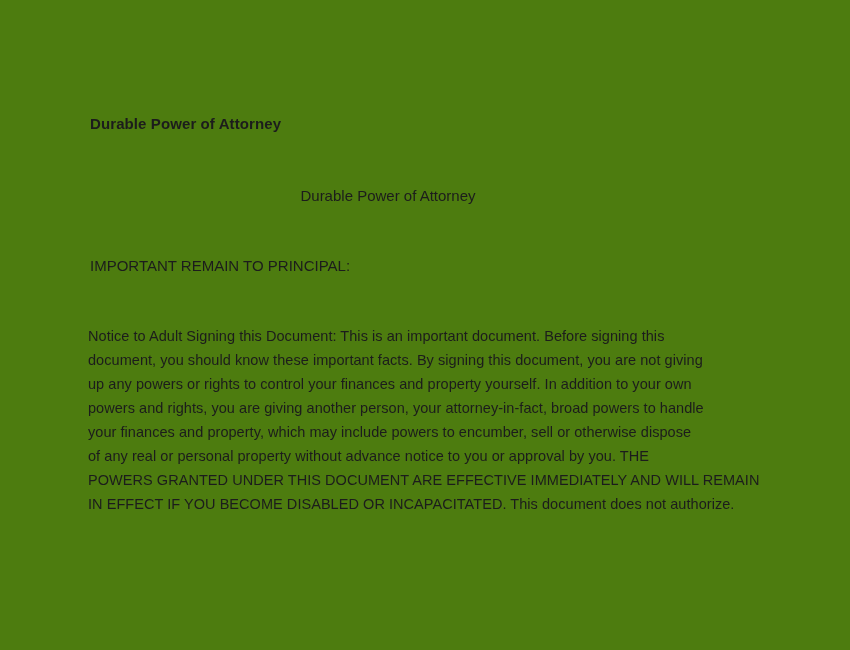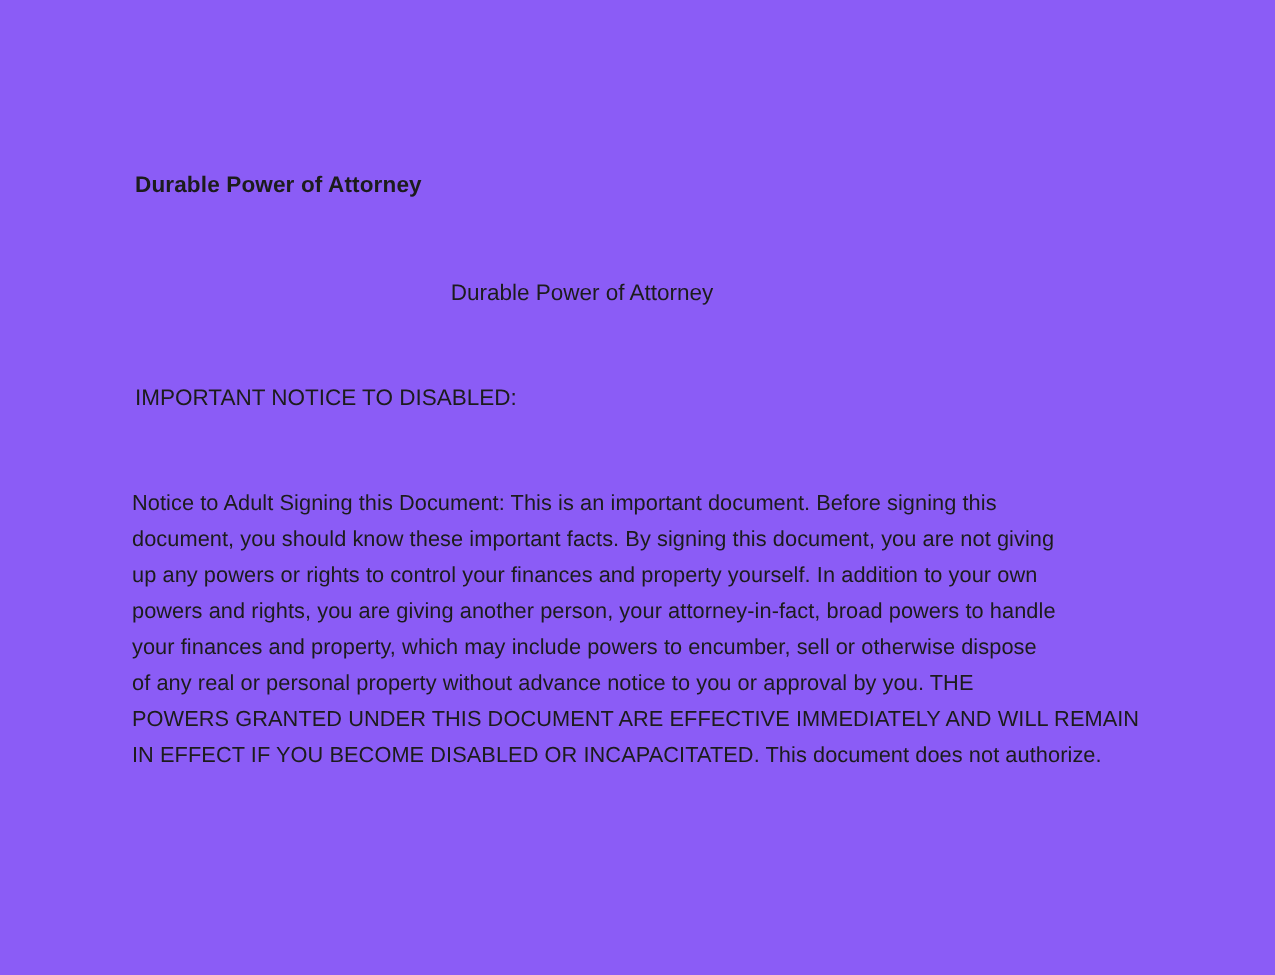--- a/index.html
+++ b/index.html
@@ -11,21 +11,21 @@
     height: 650px;
     background: #ffffff;
     font-family: "Liberation Sans", sans-serif;
     color: #1c1c1c;
     overflow: hidden;
     position: relative;
   }
   .page {
     position: absolute;
     inset: 0;
-    background: #8b5cf6;
+    background: #4d7c0f;
   }
   .doc-heading {
     position: absolute;
     left: 90px;
     top: 114px;
     margin: 0;
     font-size: 15px;
     font-weight: bold;
     line-height: 20px;
     letter-spacing: 0.1px;
@@ -63,21 +63,21 @@
   }
 </style>
 </head>
 <body>
 
 <div class="page">
   <h1 class="doc-heading">Durable Power of Attorney</h1>
 
   <div class="doc-title">Durable Power of Attorney</div>
 
-  <div class="section-heading">IMPORTANT NOTICE TO DISABLED:</div>
+  <div class="section-heading">IMPORTANT REMAIN TO PRINCIPAL:</div>
 
   <p class="notice-paragraph">Notice to Adult Signing this Document: This is an important document. Before signing this
 document, you should know these important facts. By signing this document, you are not giving
 up any powers or rights to control your finances and property yourself. In addition to your own
 powers and rights, you are giving another person, your attorney-in-fact, broad powers to handle
 your finances and property, which may include powers to encumber, sell or otherwise dispose
 of any real or personal property without advance notice to you or approval by you. THE
 POWERS GRANTED UNDER THIS DOCUMENT ARE EFFECTIVE IMMEDIATELY AND WILL REMAIN
 IN EFFECT IF YOU BECOME DISABLED OR INCAPACITATED. This document does not authorize.</p>
 </div>

